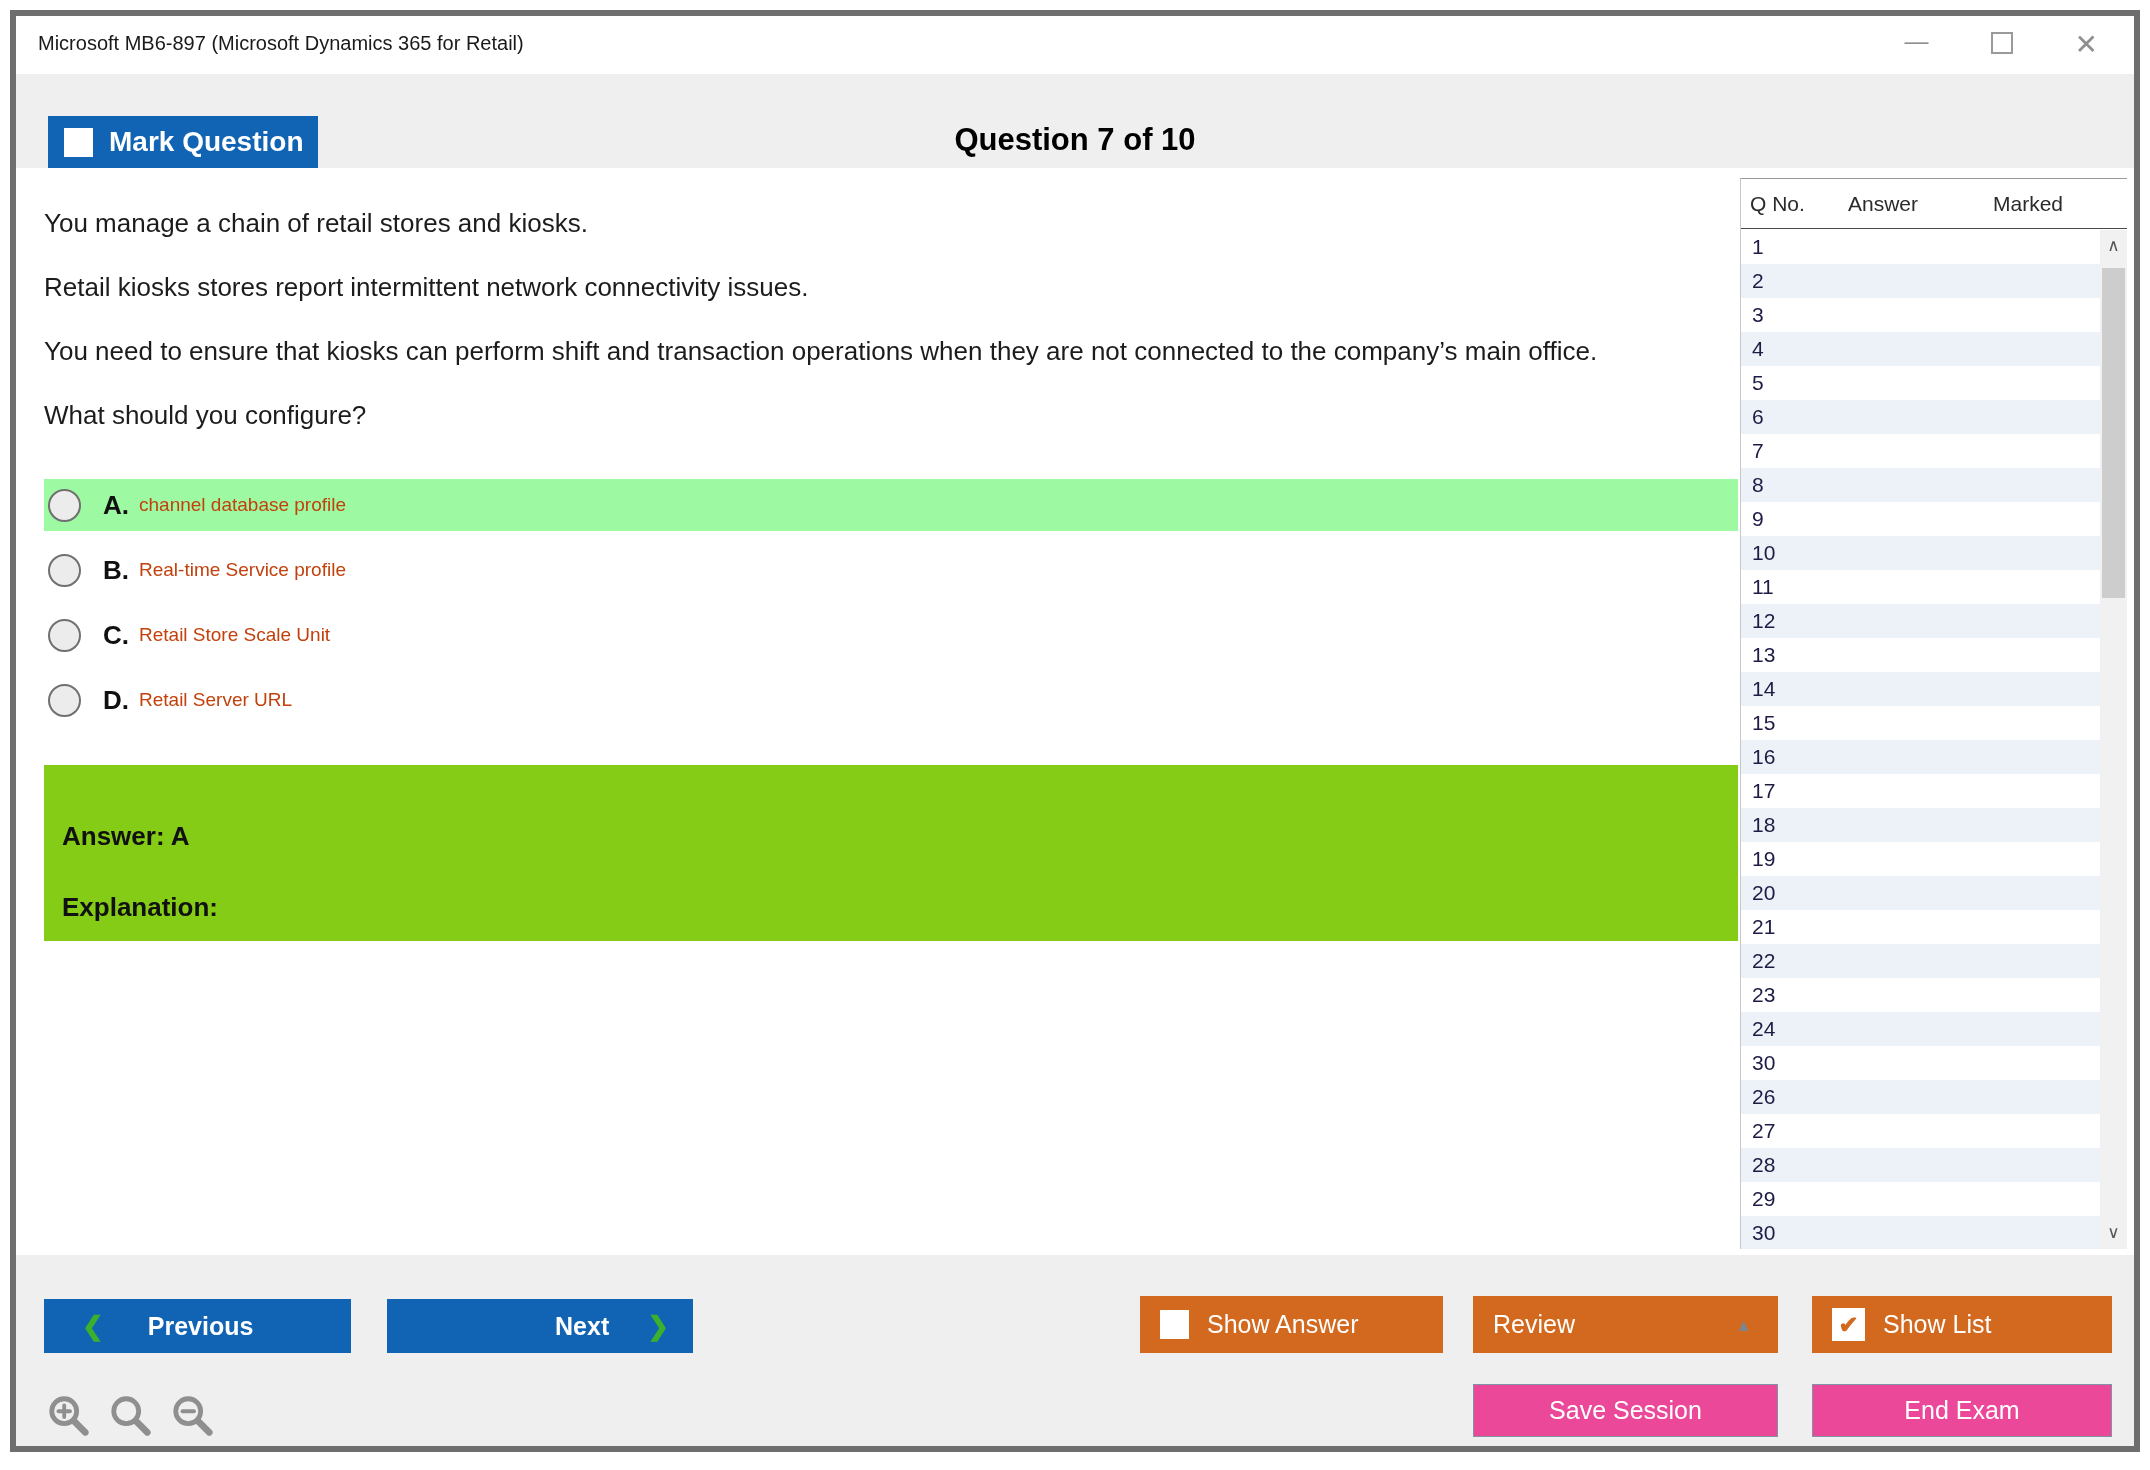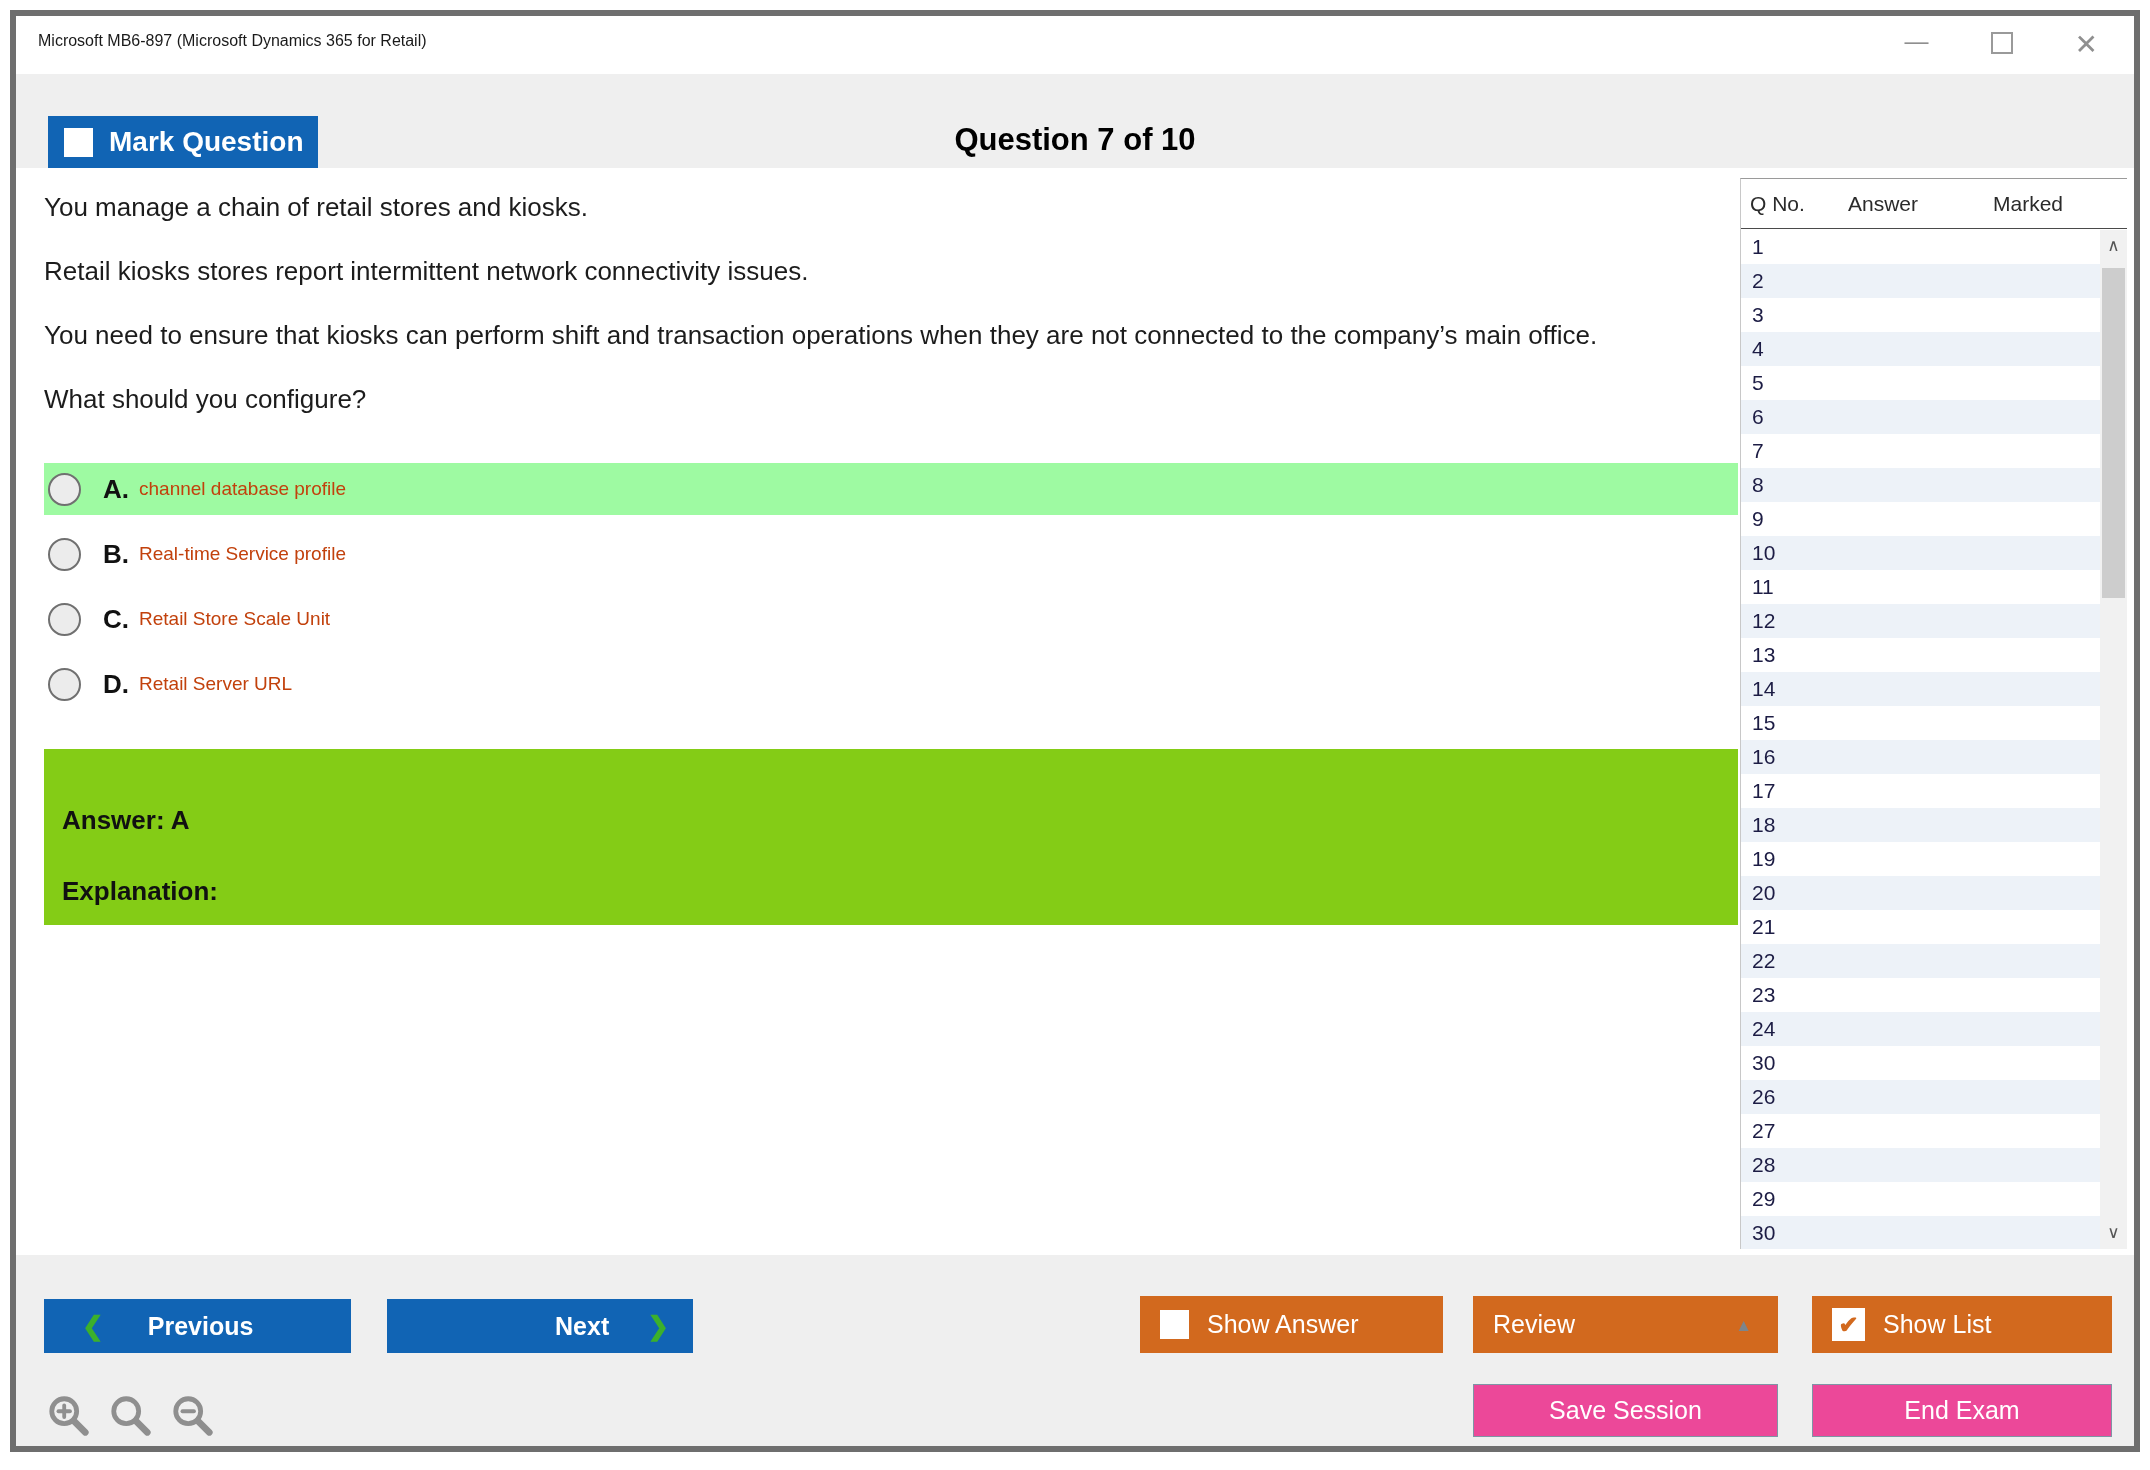--- a/index.html
+++ b/index.html
@@ -7,21 +7,21 @@
   body { font-family: "Liberation Sans", sans-serif; }
   .screen { position: relative; width: 2150px; height: 1470px; background:#ffffff; overflow:hidden; }
 
   .window {
     position:absolute; left:10px; top:10px; width:2130px; height:1442px;
     border:6px solid #6e6e6e; background:#ffffff;
   }
 
   
   .titlebar { position:absolute; left:0; top:0; width:100%; height:58px; background:#ffffff; }
-  .titlebar .title { position:absolute; left:22px; top:16px; font-size:16px; color:#1a1a1a; }
+  .titlebar .title { position:absolute; left:22px; top:16px; font-size:20px; color:#1a1a1a; }
   .win-controls { position:absolute; right:36px; top:0; height:58px; display:flex; align-items:center; gap:62px; }
   .ctrl { color:#8f8f8f; font-size:26px; line-height:26px; cursor:default; }
   .ctrl.min { font-size:24px; transform:translateY(-4px); }
   .maxbox { display:inline-block; width:22px; height:22px; border:2px solid #9a9a9a; }
   .ctrl.close { font-size:28px; }
 
   
   .header { position:absolute; left:0; top:58px; width:100%; height:94px; background:#efefef; }
   .btn-mark {
     position:absolute; left:32px; top:42px; width:270px; height:52px;
@@ -30,21 +30,21 @@
   }
   .cb { display:inline-block; width:29px; height:29px; background:#ffffff; border:1px solid #ffffff; }
   .btn-mark .lbl { color:#ffffff; font-size:28px; font-weight:bold; }
   .qcounter {
     position:absolute; left:0; width:100%; top:48px; text-align:center;
     font-size:31px; font-weight:bold; color:#000000;
   }
 
   
   .main { position:absolute; left:0; top:152px; width:100%; height:1087px; background:#ffffff; }
-  .question-panel { position:absolute; left:0; top:0; width:1722px; height:100%; padding:22px 0 0 28px; }
+  .question-panel { position:absolute; left:0; top:0; width:1722px; height:100%; padding:38px 0 0 28px; }
   .question-panel p.qtext {
     font-size:26px; color:#1c1c1c; line-height:35px; margin-bottom:29px; max-width:1610px;
   }
   .question-panel p.qtext:nth-of-type(4) { margin-bottom:46px; }
 
   .options { width:100%; }
   .option { position:relative; height:52px; margin-bottom:13px; display:flex; align-items:center; }
   .option.highlight { background:#9efaa2; }
   .radio {
     display:inline-block; width:33px; height:33px; border-radius:50%;

